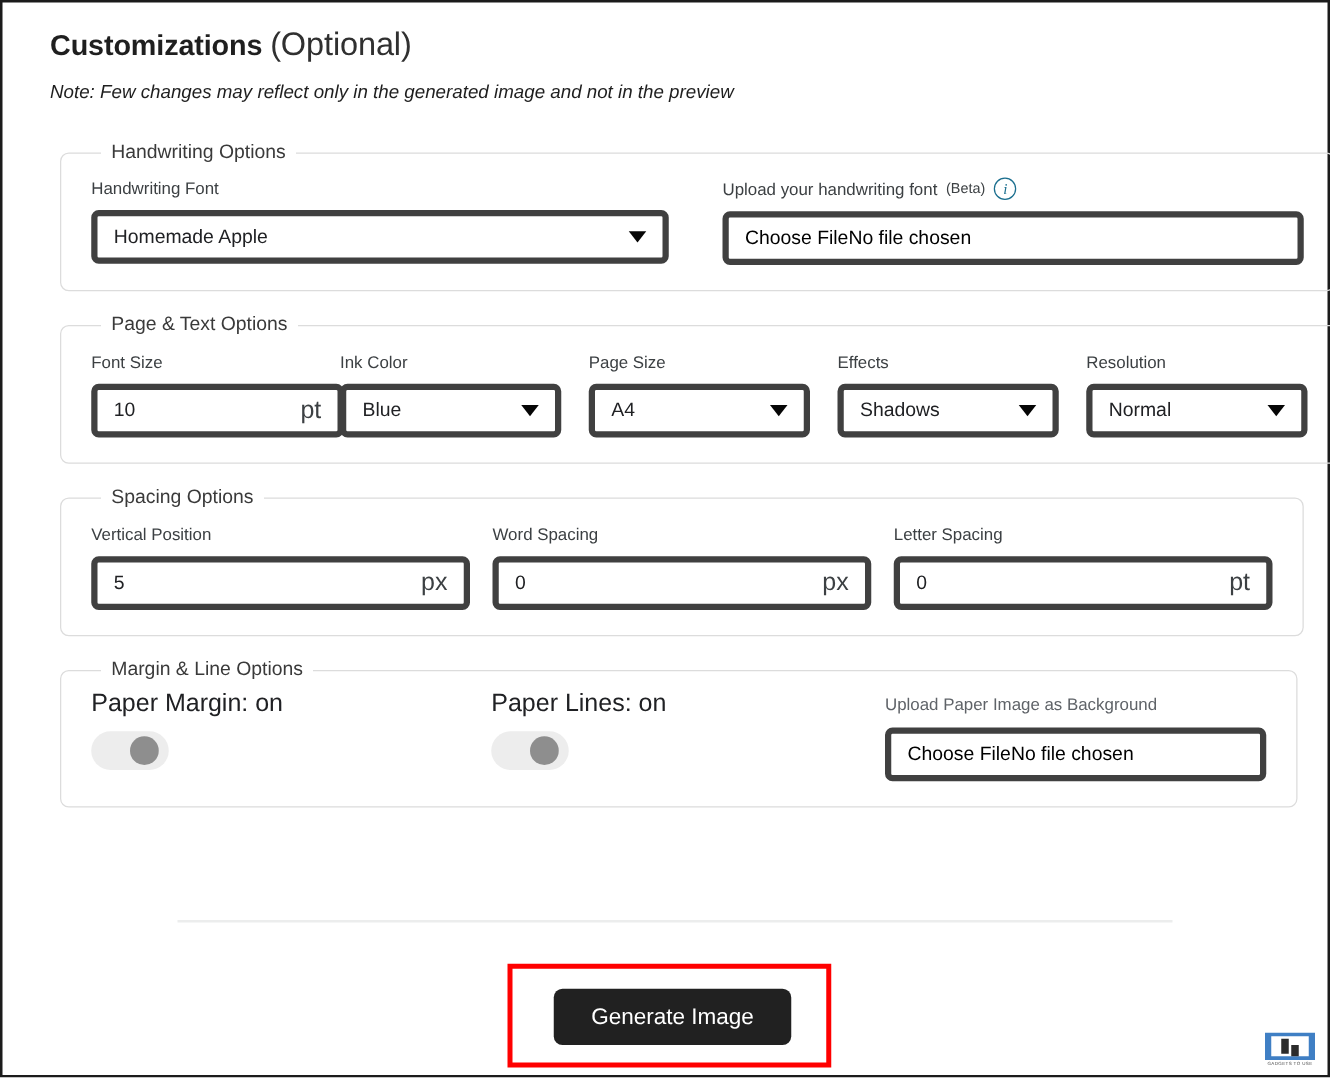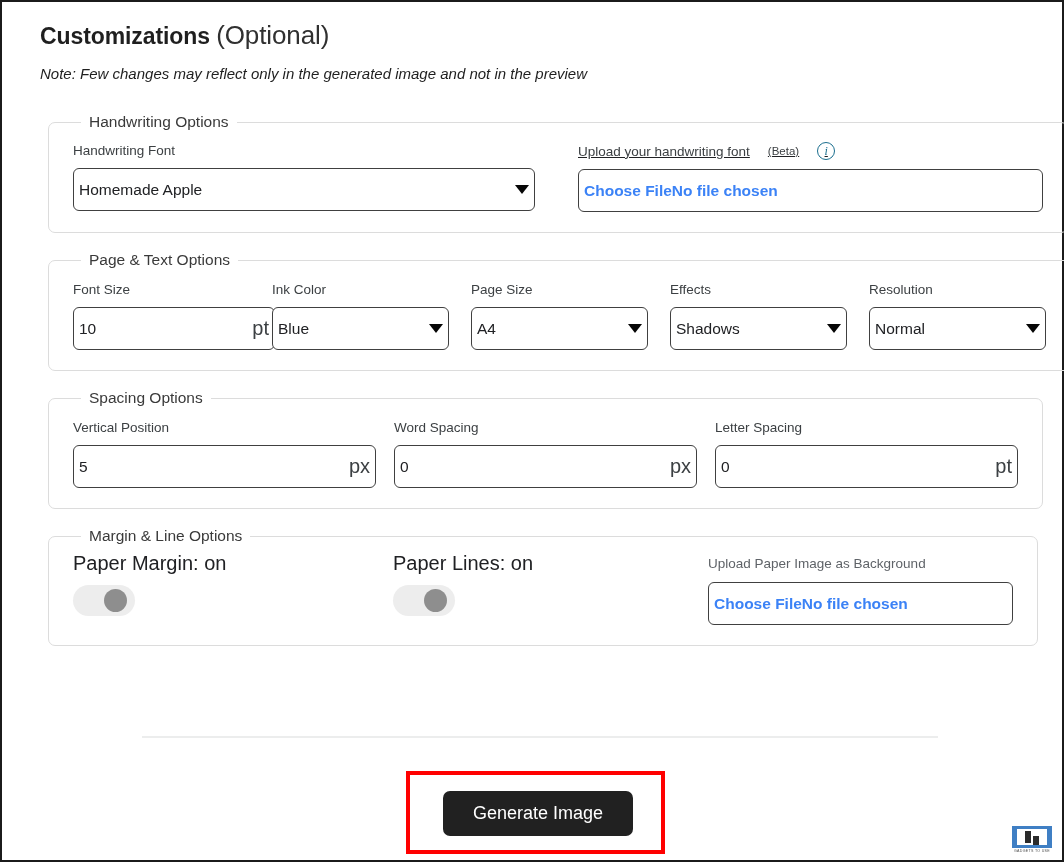--- a/index.html
+++ b/index.html
@@ -76,51 +76,51 @@
     font-size: 13.5px;
     color: #3c4043;
     line-height: 17px;
     margin-bottom: 9px;
     white-space: nowrap;
   }
 
   
   .control {
     height: 43px;
-    border: 1px solid #404040;
+    border: 5px solid #404040;
     border-radius: 6px;
     background: #ffffff;
     display: flex;
     align-items: center;
-    padding: 0 5px;
+    padding: 0 13px;
     font-size: 15.5px;
     color: #202124;
   }
   .control.select { justify-content: space-between; }
   .control .value { white-space: nowrap; overflow: hidden; }
   .control .unit {
     margin-left: auto;
     color: #3c4043;
     font-size: 20px;
   }
   .caret {
     width: 0; height: 0;
     border-left: 7px solid transparent;
     border-right: 7px solid transparent;
     border-top: 9px solid #060606;
     flex: 0 0 auto;
     margin-left: 8px;
   }
-  .filebox { color: #3b82f6; font-weight: bold; }
+  .filebox { color: #000000; }
 
   
   #grp-handwriting .row { margin-top: 11px; }
   #f-hwfont { width: 462px; }
   #f-hwupload { width: 465px; margin-left: 43px; }
-  .upload-label-wrap { display: flex; align-items: center; gap: 18px; margin-bottom: 9px; text-decoration: underline; }
+  .upload-label-wrap { display: flex; align-items: center; gap: 7px; margin-bottom: 9px; }
   .upload-label-wrap .field-label { margin-bottom: 0; }
   .beta { font-size: 11.5px; color: #3c4043; }
   .info-icon {
     width: 18px; height: 18px; flex: 0 0 auto;
     border: 1.6px solid #1a6e8e;
     border-radius: 50%;
     color: #1a6e8e;
     font-size: 12px;
     font-style: italic;
     font-family: "Liberation Serif", serif;

